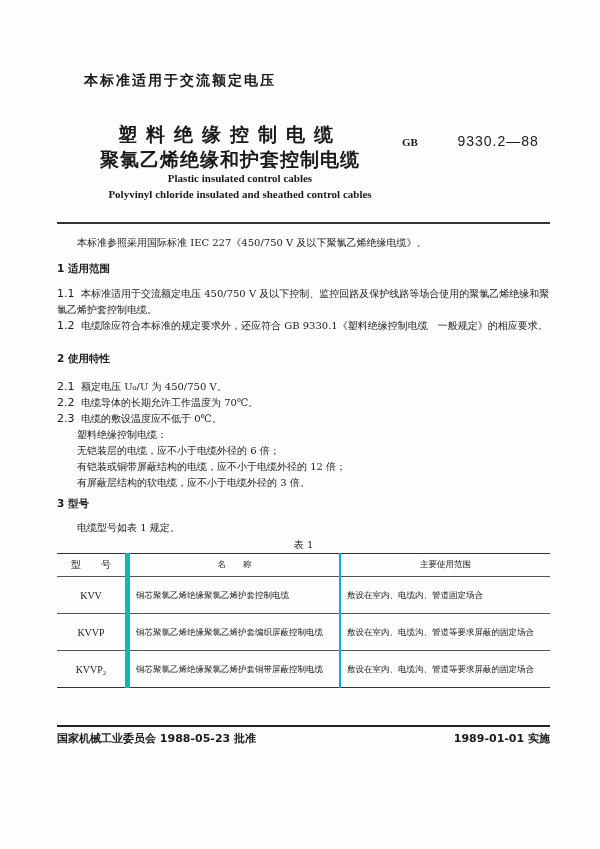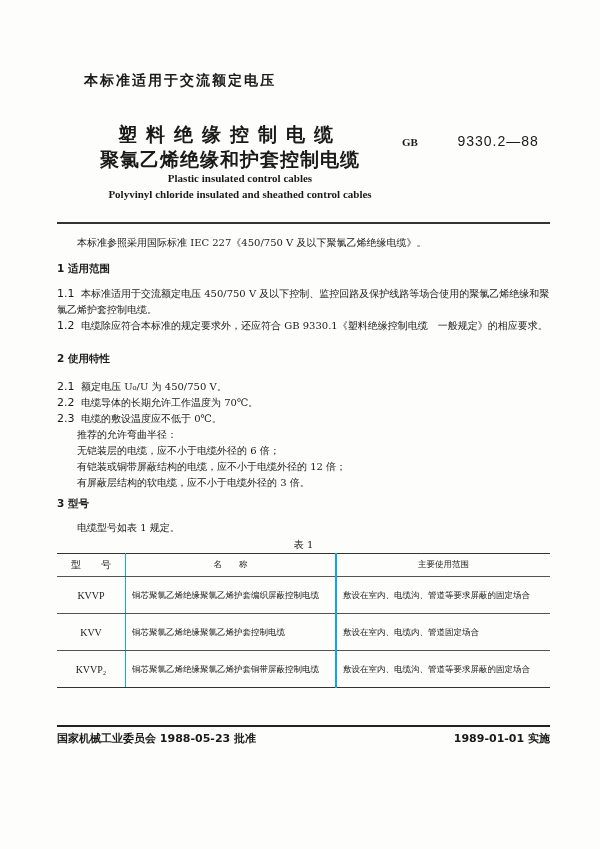--- a/index.html
+++ b/index.html
@@ -17,21 +17,21 @@
   .en2 { top:188px; left:0; width:480px; text-align:center; font-family:"Liberation Serif", serif; font-weight:bold; font-size:11px; }
   .rule { left:57px; width:493px; height:2px; background:#333; }
   .body-text { font-size:10px; line-height:16px; }
   .para { left:57px; width:493px; }
   .indent { padding-left:20px; }
   .sec { font-family:"DejaVu Sans", sans-serif; font-weight:bold; font-size:10.5px; }
   .num-lbl { font-family:"DejaVu Sans", sans-serif; font-size:11px; display:inline-block; width:24px; }
   table.t1 { position:absolute; top:553px; left:57px; width:493px; border-collapse:collapse; font-size:8.5px; }
   table.t1 th, table.t1 td { border-bottom:1px solid #555; padding:0 6px; vertical-align:middle; }
   table.t1 tr:first-child th { border-top:1.5px solid #333; height:22px; font-weight:normal; }
-  table.t1 th.c1, table.t1 td.c1 { width:56px; text-align:center; border-right:1px solid #14b8a6; font-family:"Liberation Serif", serif; font-size:10px; }
+  table.t1 th.c1, table.t1 td.c1 { width:56px; text-align:center; border-right:5px solid #14b8a6; font-family:"Liberation Serif", serif; font-size:10px; }
   table.t1 th.c2, table.t1 td.c2 { width:197px; border-right:2px solid #0ea5e9; }
   table.t1 th.c2, table.t1 th.c3 { text-align:center; }
   table.t1 td { height:36px; line-height:15px; }
   table.t1 tr.last td { border-bottom:1.5px solid #333; }
   .footer-rule { top:725px; left:57px; width:493px; height:2px; background:#222; }
   .footer-left { top:731px; left:57px; font-family:"DejaVu Sans", sans-serif; font-weight:bold; font-size:11px; }
   .footer-right { top:731px; right:50px; font-family:"DejaVu Sans", sans-serif; font-weight:bold; font-size:11px; }
 </style>
 </head>
 <body>
@@ -61,45 +61,45 @@
 <div class="abs para sec" style="top:352px;">2  使用特性</div>
 <div class="abs para body-text" style="top:379px;">
   <span class="num-lbl">2.1</span><span>额定电压 U₀/U 为 450/750 V。</span>
 </div>
 <div class="abs para body-text" style="top:395px;">
   <span class="num-lbl">2.2</span><span>电缆导体的长期允许工作温度为 70℃。</span>
 </div>
 <div class="abs para body-text" style="top:411px;">
   <span class="num-lbl">2.3</span><span>电缆的敷设温度应不低于 0℃。</span>
 </div>
-<div class="abs para body-text indent" style="top:427px;">推荐的允许弯曲半径：</div>
+<div class="abs para body-text indent" style="top:427px;">塑料绝缘控制电缆：</div>
 <div class="abs para body-text indent" style="top:443px;">无铠装层的电缆，应不小于电缆外径的 6 倍；</div>
 <div class="abs para body-text indent" style="top:459px;">有铠装或铜带屏蔽结构的电缆，应不小于电缆外径的 12 倍；</div>
 <div class="abs para body-text indent" style="top:475px;">有屏蔽层结构的软电缆，应不小于电缆外径的 3 倍。</div>
 
 <div class="abs para sec" style="top:497px;">3  型号</div>
 <div class="abs para body-text indent" style="top:520px;">电缆型号如表 1 规定。</div>
 <div class="abs body-text" style="top:537px; left:57px; width:493px; text-align:center;">表 1</div>
 
 <table class="t1">
   <tbody>
       <tr>
     <th class="c1">型　　号</th>
     <th class="c2">名　　称</th>
     <th class="c3">主要使用范围</th>
   </tr>
   <tr>
+    <td class="c1">KVV</td>
+    <td class="c2">铜芯聚氯乙烯绝缘聚氯乙烯护套控制电缆</td>
+    <td class="c3">敷设在室内、电缆内、管道固定场合</td>
+  </tr>
+  <tr>
     <td class="c1">KVVP</td>
     <td class="c2">铜芯聚氯乙烯绝缘聚氯乙烯护套编织屏蔽控制电缆</td>
     <td class="c3">敷设在室内、电缆沟、管道等要求屏蔽的固定场合</td>
-  </tr>
-  <tr>
-    <td class="c1">KVV</td>
-    <td class="c2">铜芯聚氯乙烯绝缘聚氯乙烯护套控制电缆</td>
-    <td class="c3">敷设在室内、电缆内、管道固定场合</td>
   </tr>
   <tr class="last">
     <td class="c1">KVVP₂</td>
     <td class="c2">铜芯聚氯乙烯绝缘聚氯乙烯护套铜带屏蔽控制电缆</td>
     <td class="c3">敷设在室内、电缆沟、管道等要求屏蔽的固定场合</td>
   </tr>
 </tbody>
   </table>
 
 <div class="abs footer-rule"></div>

